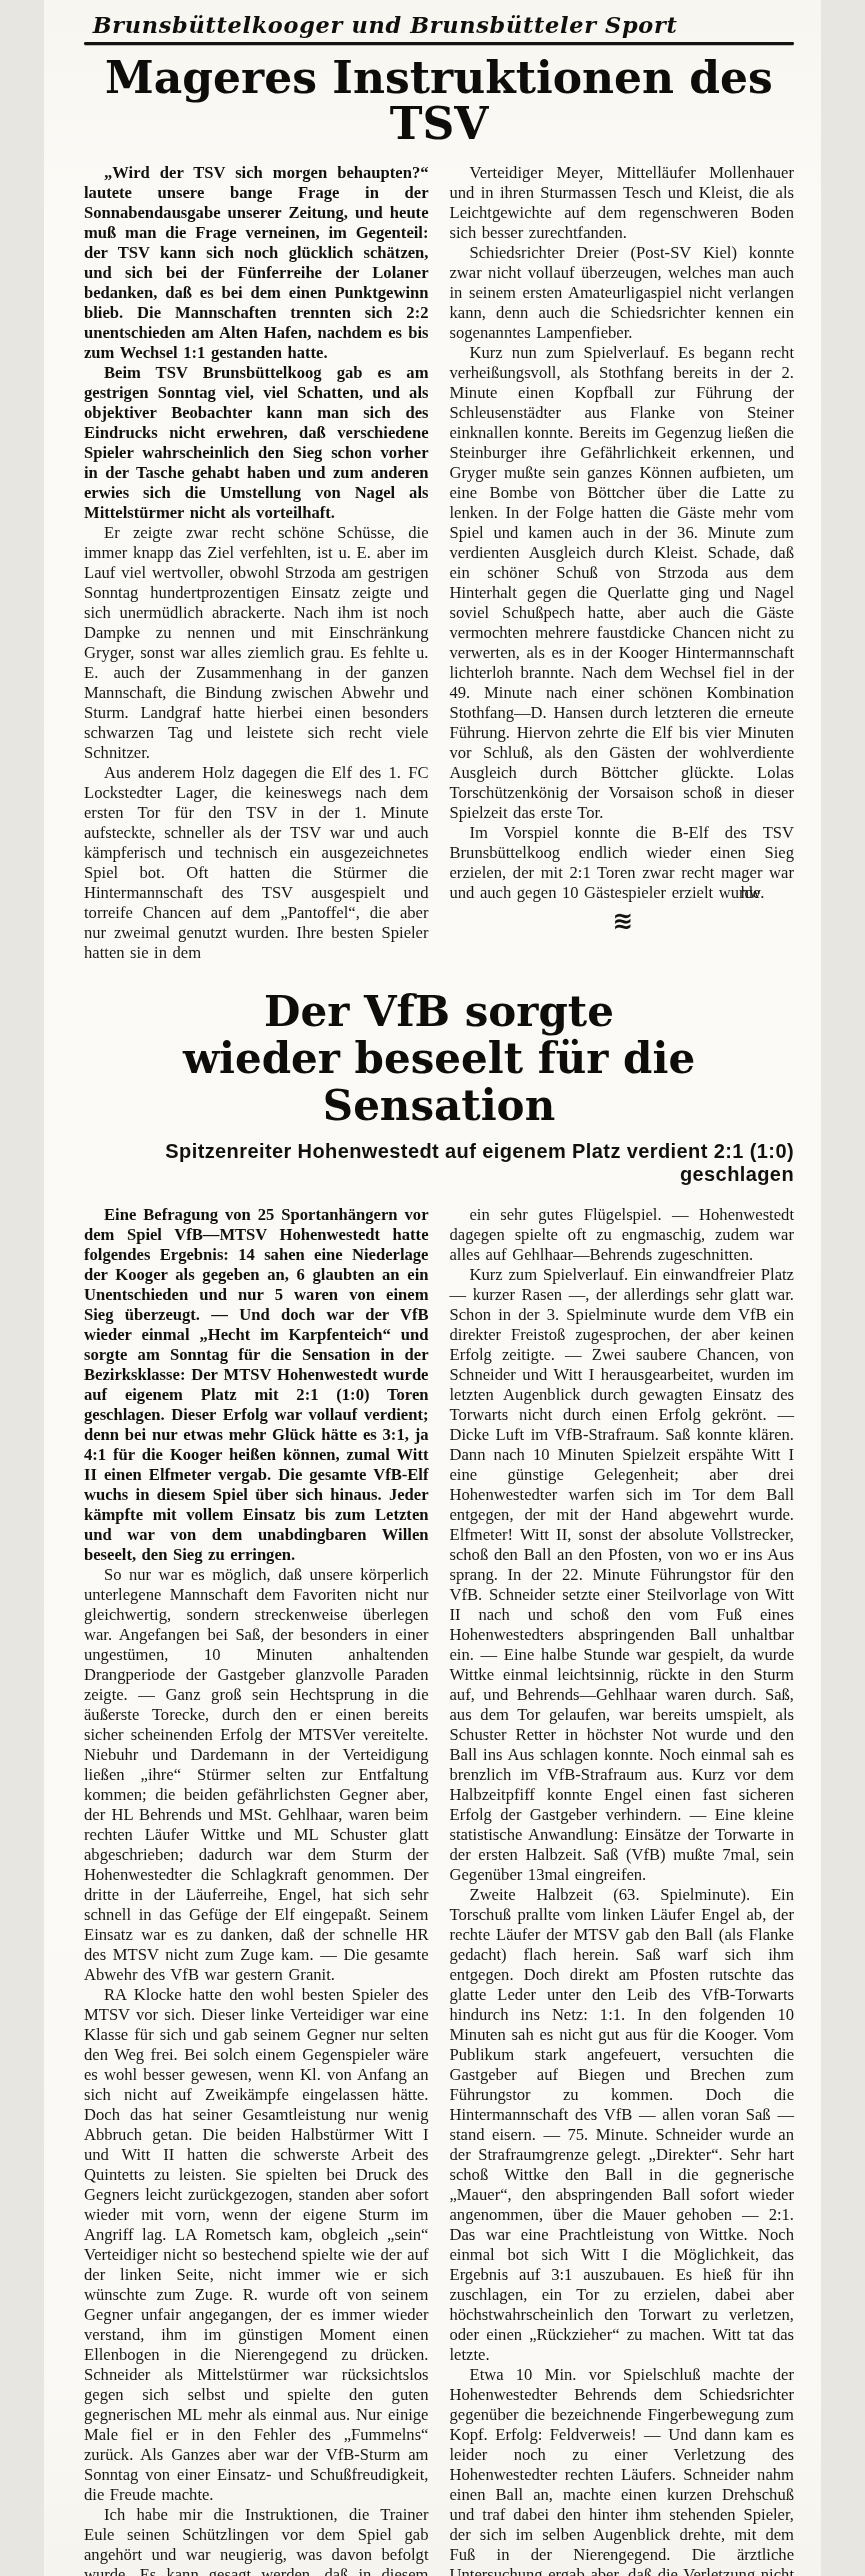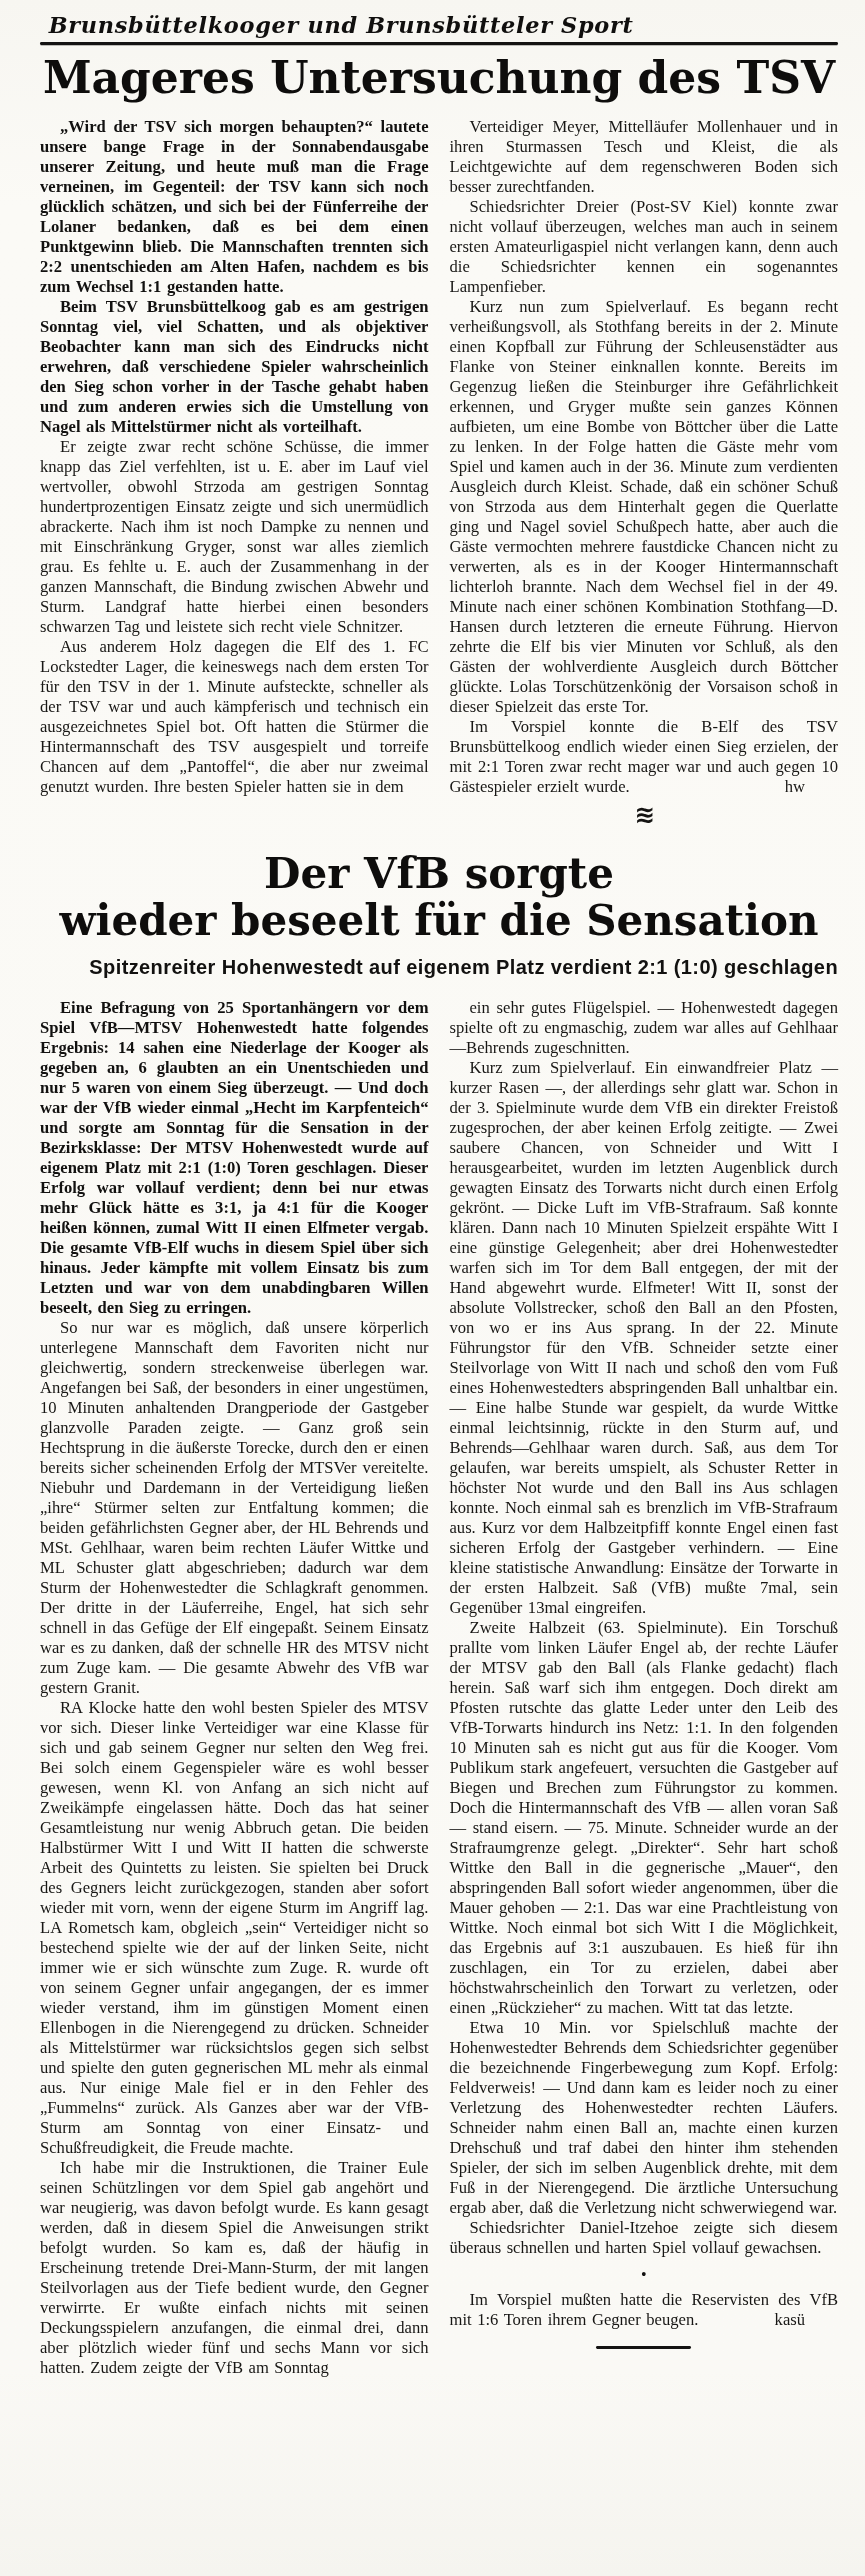--- a/index.html
+++ b/index.html
@@ -1,18 +1,18 @@
 <!DOCTYPE html>
 <html style="font-size:11.5px"><head>
 <meta charset="utf-8">
 <style>
   html,body{margin:0;padding:0;background:#e8e6e0;}
   .page{
     position:relative;
-    width:865px;height:2576px;
+    width:777px;height:2576px;
     margin:0 auto;
     background:#faf9f5;
     background-image:linear-gradient(180deg,#f7f6f1 0%,#fbfaf6 8%,#faf9f5 92%,#f5f4ef 100%);
     overflow:hidden;
     box-sizing:border-box;
     padding:11.5px 27px 0 40px;
     color:#151413;
     font-family:"Liberation Serif","DejaVu Serif",serif;
   }
   
@@ -112,21 +112,21 @@
 <body>
 
 <div class="page">
 
   <header>
     <div class="kicker">Brunsbüttelkooger und Brunsbütteler Sport</div>
     <div class="kicker-rule"></div>
   </header>
 
   <section class="article">
-    <h1 class="headline1">Mageres Untersuchung des TSV</h1>
+    <h1 class="headline1">Mageres Instruktionen des TSV</h1>
     <div class="columns">
       <div class="col">
         <p class="lead">„Wird der TSV sich morgen behaupten?“ lautete unsere bange Frage in der Sonnabendausgabe unserer Zeitung, und heute muß man die Frage verneinen, im Gegenteil: der TSV kann sich noch glücklich schätzen, und sich bei der Fünferreihe der Lolaner bedanken, daß es bei dem einen Punktgewinn blieb. Die Mannschaften trennten sich 2:2 unentschieden am Alten Hafen, nachdem es bis zum Wechsel 1:1 gestanden hatte.</p>
         <p class="lead">Beim TSV Brunsbüttelkoog gab es am gestrigen Sonntag viel, viel Schatten, und als objektiver Beobachter kann man sich des Eindrucks nicht erwehren, daß verschiedene Spieler wahrscheinlich den Sieg schon vorher in der Tasche gehabt haben und zum anderen erwies sich die Umstellung von Nagel als Mittelstürmer nicht als vorteilhaft.</p>
         <p>Er zeigte zwar recht schöne Schüsse, die immer knapp das Ziel verfehlten, ist u. E. aber im Lauf viel wertvoller, obwohl Strzoda am gestrigen Sonntag hundertprozentigen Einsatz zeigte und sich unermüdlich abrackerte. Nach ihm ist noch Dampke zu nennen und mit Einschränkung Gryger, sonst war alles ziemlich grau. Es fehlte u. E. auch der Zusammenhang in der ganzen Mannschaft, die Bindung zwischen Abwehr und Sturm. Landgraf hatte hierbei einen besonders schwarzen Tag und leistete sich recht viele Schnitzer.</p>
         <p>Aus anderem Holz dagegen die Elf des 1. FC Lockstedter Lager, die keineswegs nach dem ersten Tor für den TSV in der 1. Minute aufsteckte, schneller als der TSV war und auch kämpferisch und technisch ein ausgezeichnetes Spiel bot. Oft hatten die Stürmer die Hintermannschaft des TSV ausgespielt und torreife Chancen auf dem „Pantoffel“, die aber nur zweimal genutzt wurden. Ihre besten Spieler hatten sie in dem</p>
       </div>
       <div class="col">
         <p>Verteidiger Meyer, Mittelläufer Mollenhauer und in ihren Sturmassen Tesch und Kleist, die als Leichtgewichte auf dem regenschweren Boden sich besser zurechtfanden.</p>
         <p>Schiedsrichter Dreier (Post-SV Kiel) konnte zwar nicht vollauf überzeugen, welches man auch in seinem ersten Amateurligaspiel nicht verlangen kann, denn auch die Schiedsrichter kennen ein sogenanntes Lampenfieber.</p>

